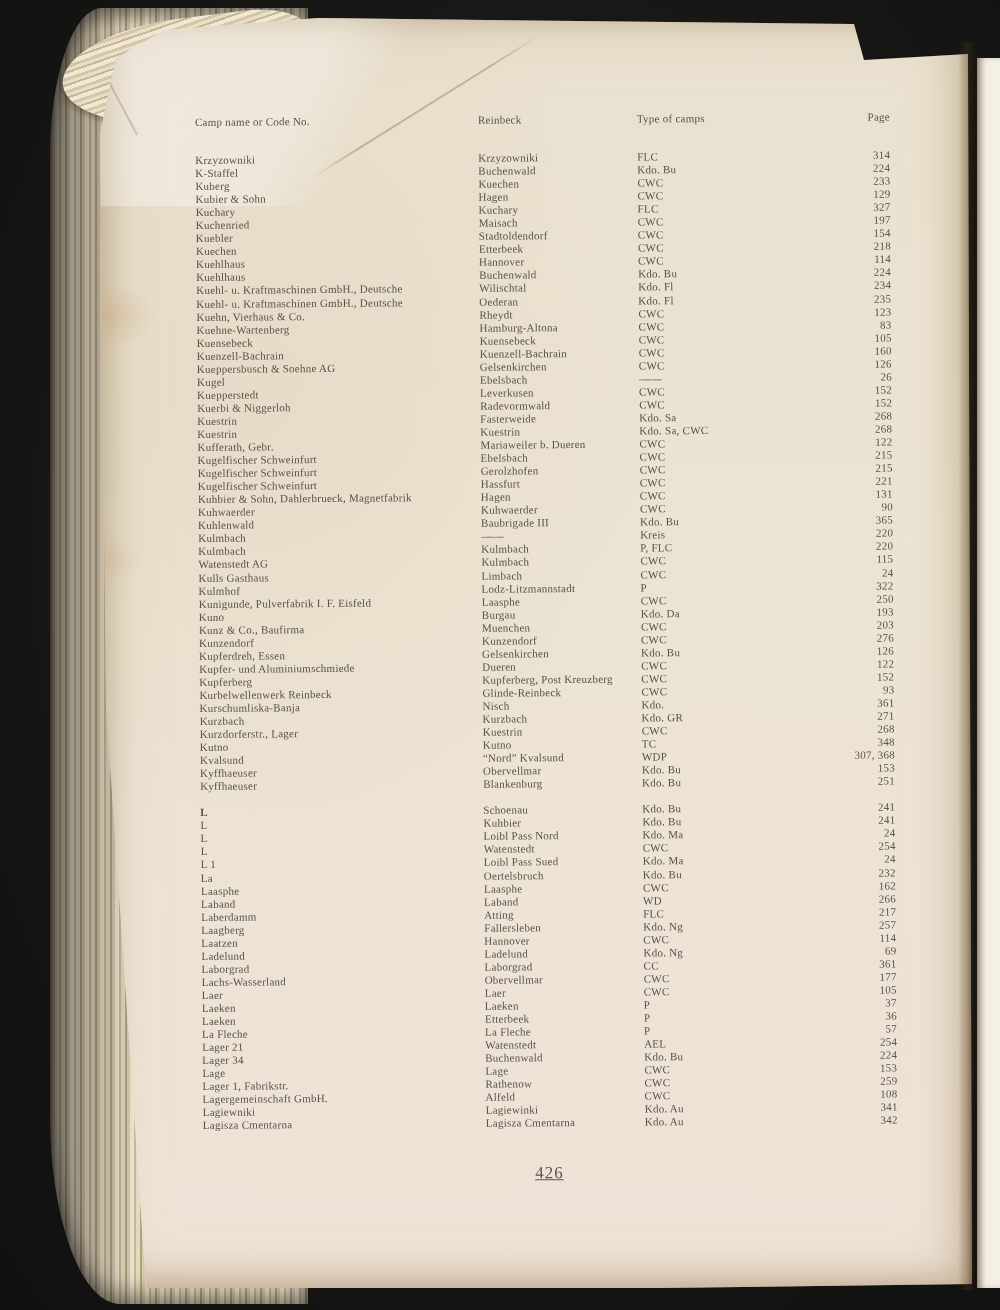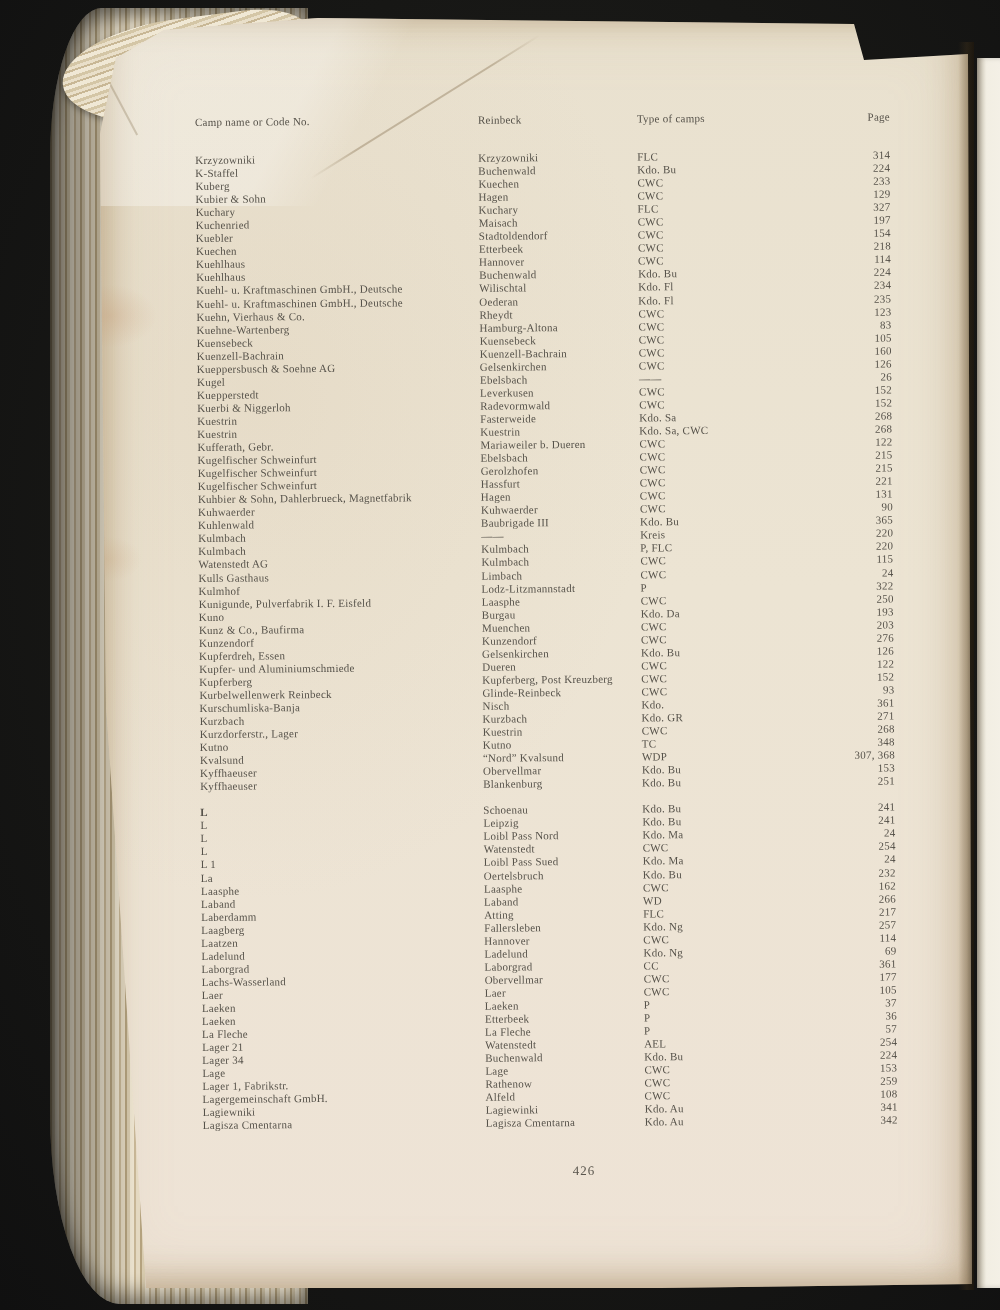--- a/index.html
+++ b/index.html
@@ -93,21 +93,21 @@
   .hc3 { left:640px; width:150px; text-align:right; }
   .tbody { position:absolute; top:138px; left:0; width:100%; }
   .section { position:relative; }
   .section + .section { margin-top:13px; }
   .row { position:relative; height:13.06px; }
   .c0 { left:95px; }  .c1 { left:378px; } .c2 { left:537px; }
   .c3 { left:640px; width:150px; text-align:right; }
   .bold { font-weight:700; }
   .folio {
     position:absolute; left:427px; top:1150px; width:60px;
-    text-align:right; font-size:13px; letter-spacing:1px; color:#5a564e;
+    text-align:left; font-size:17px; letter-spacing:1px; color:#5a564e;text-decoration:underline;
   }
 </style>
 </head>
 <body>
 
 <div class="canvas">
   <div class="edge-stack"></div>
   <div class="edge-fan"></div>
 
   <div class="page">
@@ -423,21 +423,21 @@
           </div>
           <div class="section">
             <div class="row">
               <span class="cell c0 bold">L</span>
               <span class="cell c1">Schoenau</span>
               <span class="cell c2">Kdo. Bu</span>
               <span class="cell c3">241</span>
             </div>
             <div class="row">
               <span class="cell c0">L</span>
-              <span class="cell c1">Leipzig</span>
+              <span class="cell c1">Kuhbier</span>
               <span class="cell c2">Kdo. Bu</span>
               <span class="cell c3">241</span>
             </div>
             <div class="row">
               <span class="cell c0">L</span>
               <span class="cell c1">Loibl Pass Nord</span>
               <span class="cell c2">Kdo. Ma</span>
               <span class="cell c3">24</span>
             </div>
             <div class="row">

